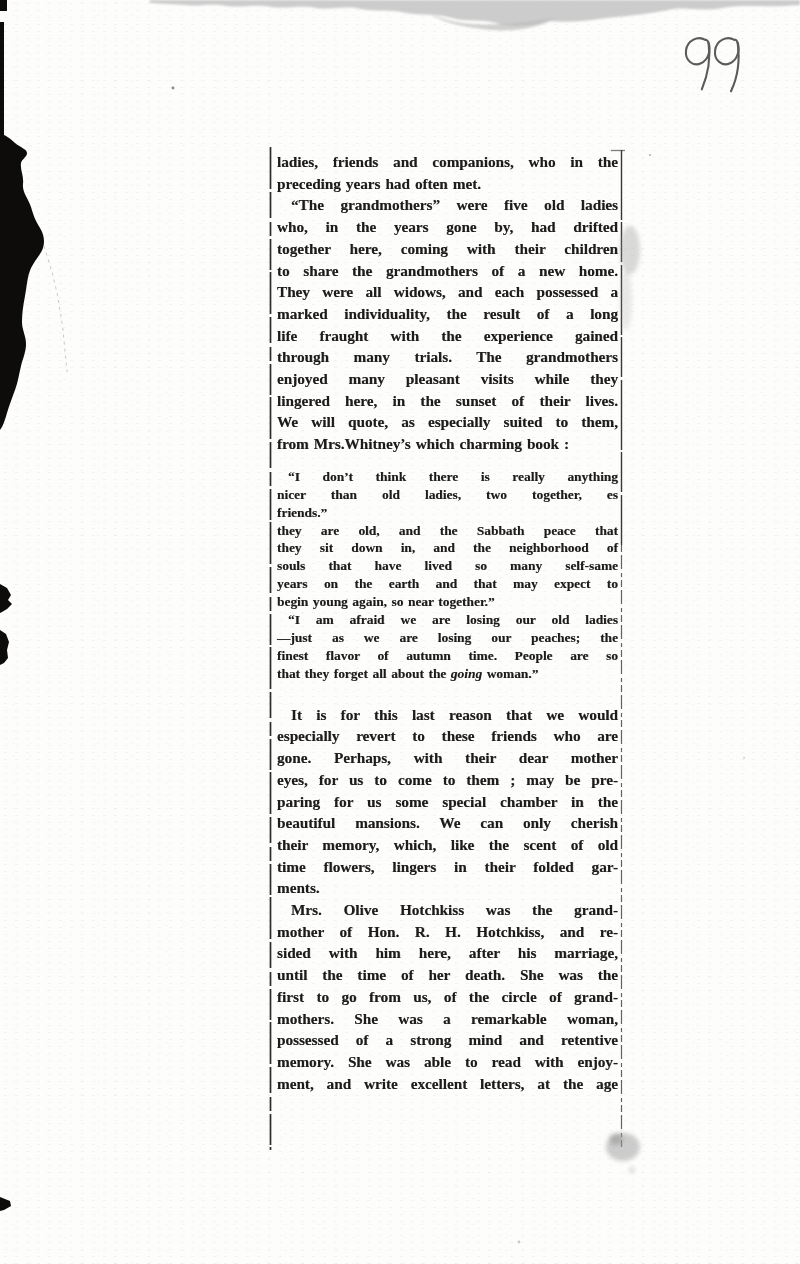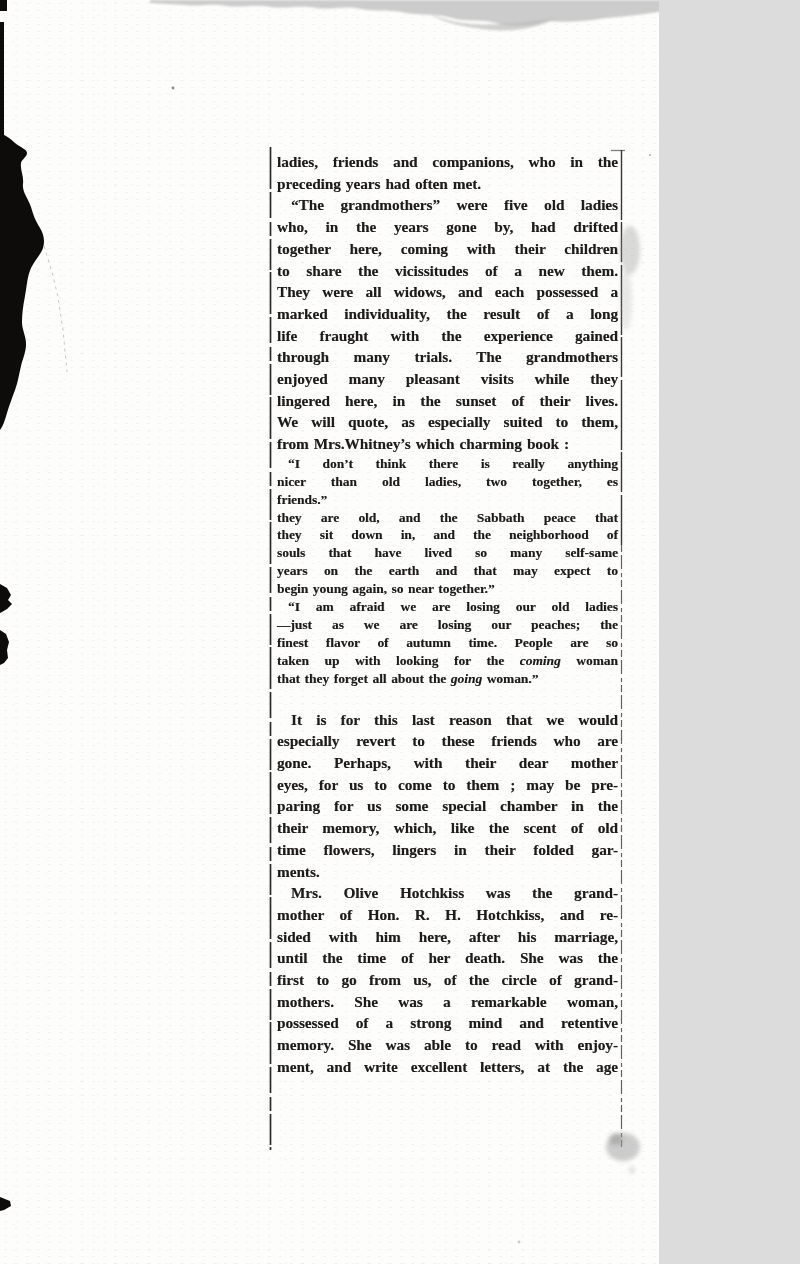--- a/index.html
+++ b/index.html
@@ -1,19 +1,19 @@
 <!DOCTYPE html>
 <html style="--ink: #1e1c1b; --paper: #fdfdfc;"><head>
 <meta charset="utf-8">
 <title>Scanned scrapbook page</title>
 <style>
   html,body{margin:0;padding:0;background:#dcdcdc;}
   .page{
     position:relative;
-    width:659px;height:1264px;
+    width:800px;height:1264px;
     background:var(--paper,#fdfdfc);
     overflow:hidden;
     font-family:"Liberation Serif","DejaVu Serif",serif;
   }
   
   .grain{
     position:absolute;inset:0;
     background-image:radial-gradient(rgba(60,60,60,.05) 1px, transparent 1.2px),
                      radial-gradient(rgba(90,90,90,.04) 1px, transparent 1.4px);
     background-size:11px 7px, 17px 13px;
@@ -21,21 +21,21 @@
   }
   .artifacts{position:absolute;inset:0;width:800px;height:1264px;}
   .blur1{filter:blur(1px);}
   .blur2{filter:blur(2.2px);}
   .clip-text{
     position:absolute;left:277px;top:151px;width:341px;
     color:var(--ink,#1e1c1b);
     text-shadow:0.35px 0.3px 0 rgba(25,22,20,.45);
   }
   .para{margin:0;}
-  .para.spaced-lg{}
+  .para.spaced-lg{margin-top:13px;}
   .para.spaced-sm{margin-top:21px;}
   .para.main{font-size:15.2px;line-height:21.7px;font-weight:700;}
   .para.quote{font-size:13.4px;line-height:17.9px;font-weight:700;}
   .line{text-align:justify;text-align-last:justify;word-spacing:1.2px;}
   .line.last{text-align-last:left;}
   .line.ind{text-indent:14px;}
   .quote .line.ind{text-indent:11px;}
   .line i{font-style:italic;}
   .handwritten{position:absolute;left:670px;top:18px;width:100px;height:90px;}
   .sr-only{
@@ -108,21 +108,21 @@
 
   <div class="clip-text" id="clipping-text">
       <div class="para main">
         <div class="line"><span>ladies, friends and companions, who in the</span></div>
         <div class="line last"><span>preceding years had often met.</span></div>
       </div>
       <div class="para main">
         <div class="line ind"><span>“The grandmothers” were five old ladies</span></div>
         <div class="line"><span>who, in the years gone by, had drifted</span></div>
         <div class="line"><span>together here, coming with their children</span></div>
-        <div class="line"><span>to share the vicissitudes of a new them.</span></div>
+        <div class="line"><span>to share the grandmothers of a new home.</span></div>
         <div class="line"><span>They were all widows, and each possessed a</span></div>
         <div class="line"><span>marked individuality, the result of a long</span></div>
         <div class="line"><span>life fraught with the experience gained</span></div>
         <div class="line"><span>through many trials. The grandmothers</span></div>
         <div class="line"><span>enjoyed many pleasant visits while they</span></div>
         <div class="line"><span>lingered here, in the sunset of their lives.</span></div>
         <div class="line"><span>We will quote, as especially suited to them,</span></div>
         <div class="line last"><span>from Mrs.Whitney’s which charming book :</span></div>
       </div>
       <div class="para quote spaced-lg">
@@ -134,29 +134,29 @@
         <div class="line"><span>they are old, and the Sabbath peace that</span></div>
         <div class="line"><span>they sit down in, and the neighborhood of</span></div>
         <div class="line"><span>souls that have lived so many self-same</span></div>
         <div class="line"><span>years on the earth and that may expect to</span></div>
         <div class="line last"><span>begin young again, so near together.”</span></div>
       </div>
       <div class="para quote">
         <div class="line ind"><span>“I am afraid we are losing our old ladies</span></div>
         <div class="line"><span>—just as we are losing our peaches; the</span></div>
         <div class="line"><span>finest flavor of autumn time.  People are so</span></div>
-        <div class="line"><span>taken up with looking for the </span><i>coming</i><span> woman</span></div>
         <div class="line last"><span>that they forget all about the </span><i>going</i><span> woman.”</span></div>
       </div>
       <div class="para main spaced-sm">
         <div class="line ind"><span>It is for this last reason that we would</span></div>
         <div class="line"><span>especially revert to these friends who are</span></div>
         <div class="line"><span>gone.  Perhaps, with their dear mother</span></div>
         <div class="line"><span>eyes, for us to come to them ; may be pre-</span></div>
         <div class="line"><span>paring for us some special chamber in the</span></div>
+        <div class="line"><span>beautiful mansions.  We can only cherish</span></div>
         <div class="line"><span>their memory, which, like the scent of old</span></div>
         <div class="line"><span>time flowers, lingers in their folded gar-</span></div>
         <div class="line last"><span>ments.</span></div>
       </div>
       <div class="para main">
         <div class="line ind"><span>Mrs. Olive Hotchkiss was the grand-</span></div>
         <div class="line"><span>mother of Hon. R. H. Hotchkiss, and re-</span></div>
         <div class="line"><span>sided with him here, after his marriage,</span></div>
         <div class="line"><span>until the time of her death.  She was the</span></div>
         <div class="line"><span>first to go from us, of the circle of grand-</span></div>

